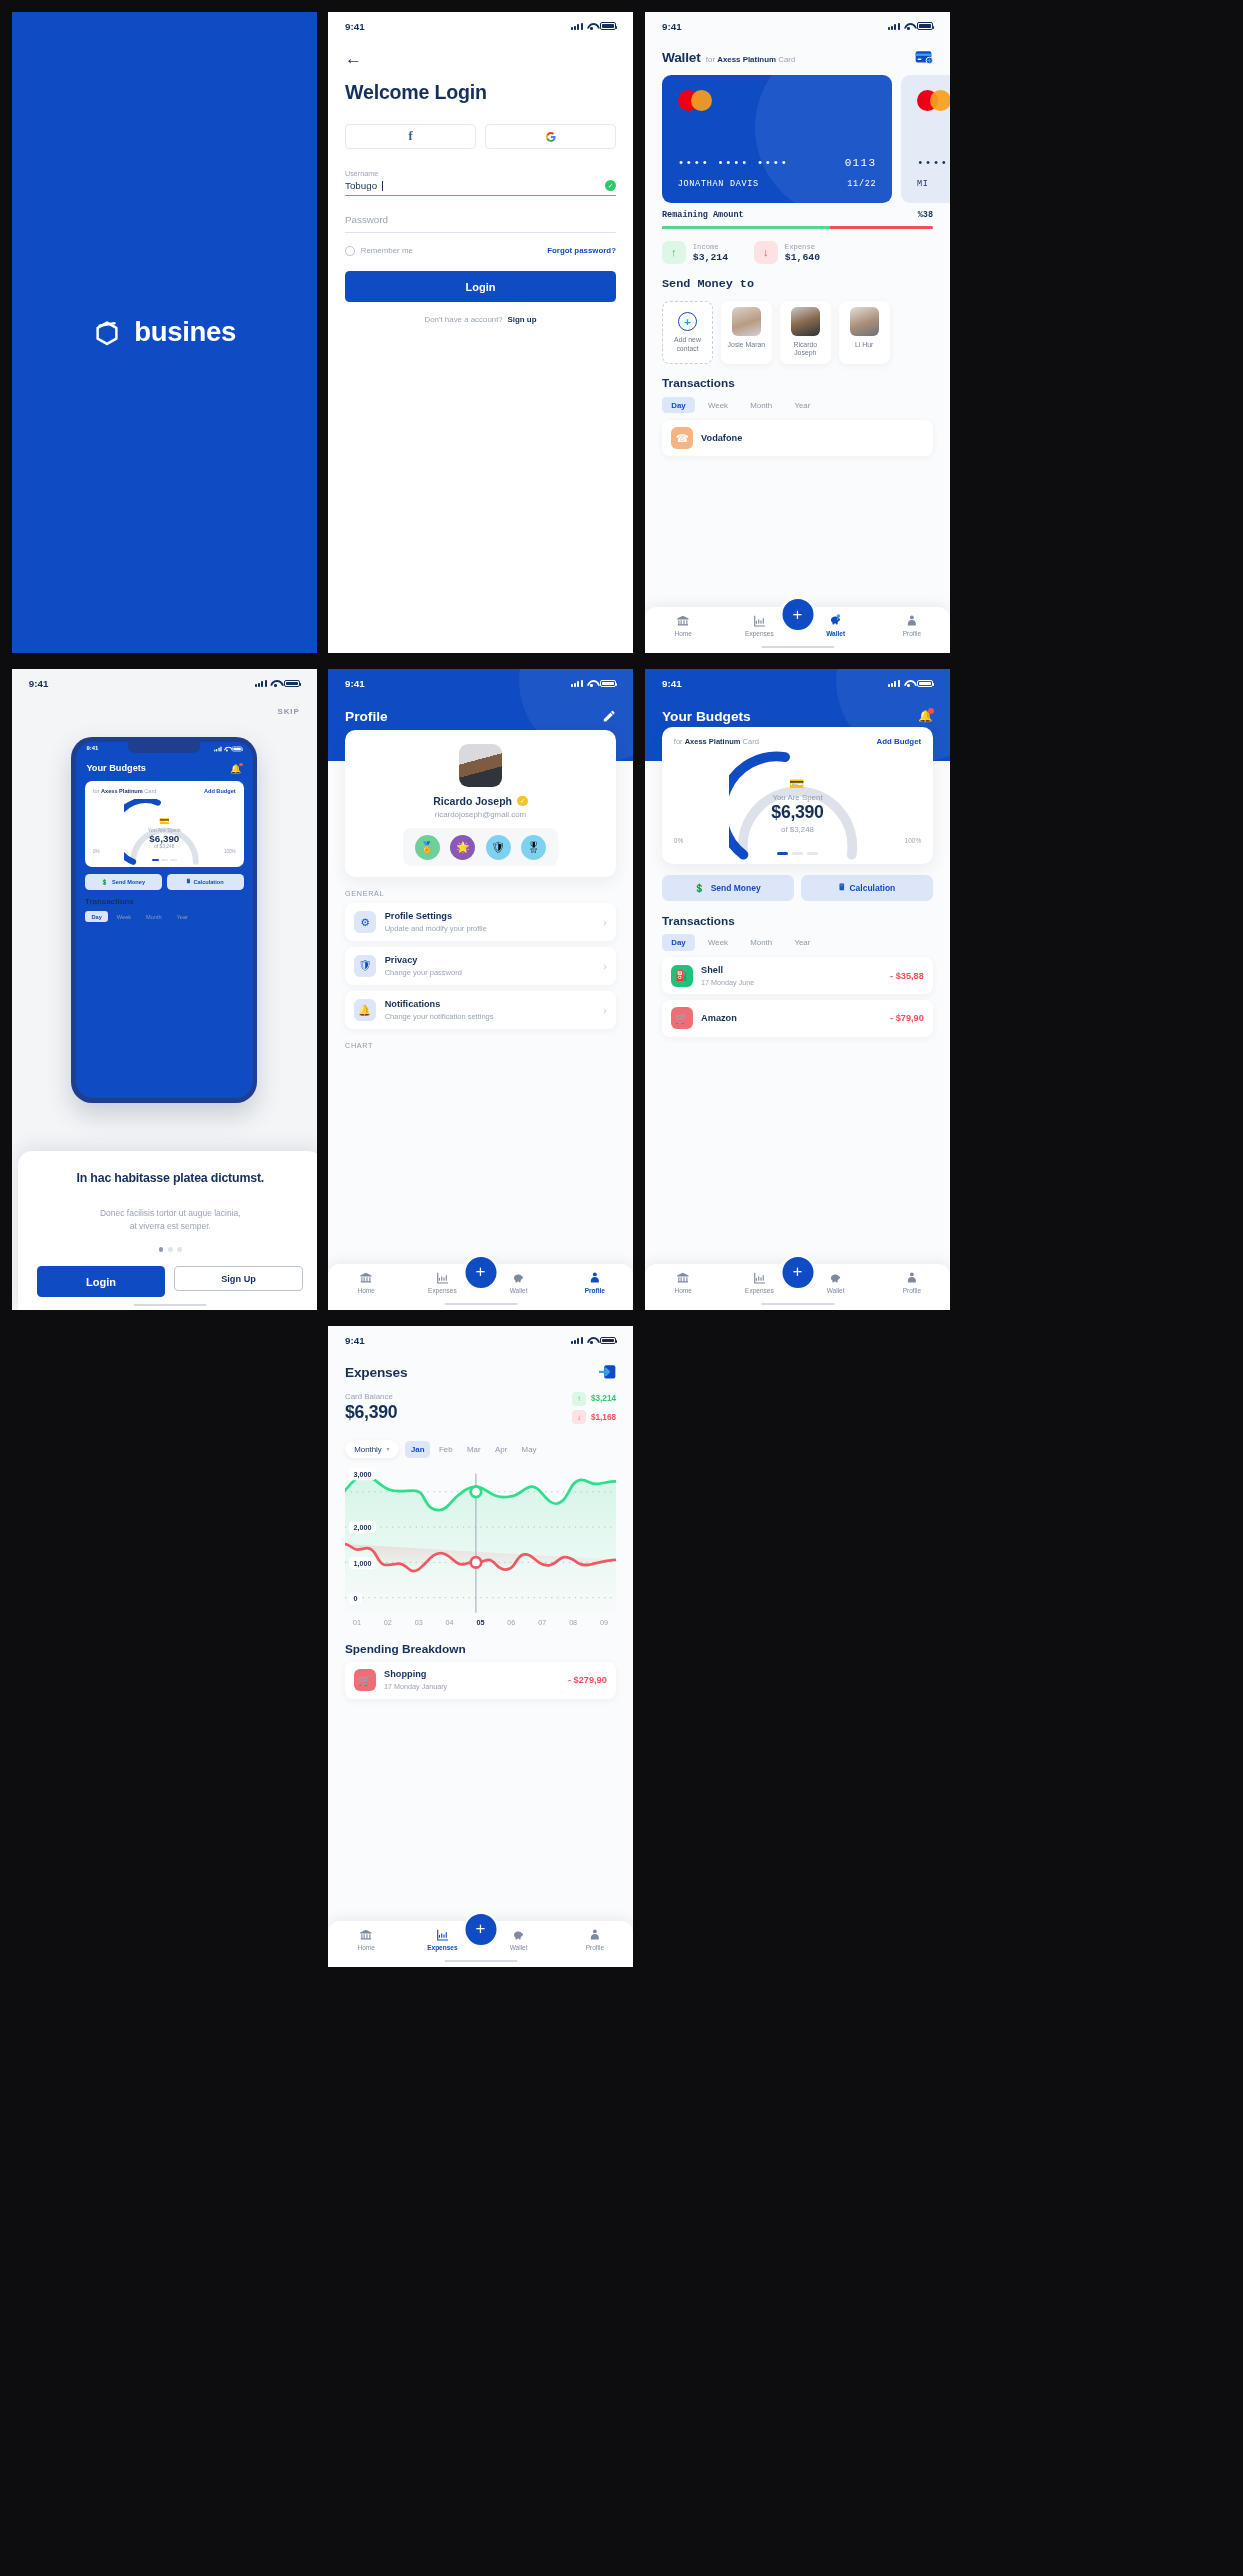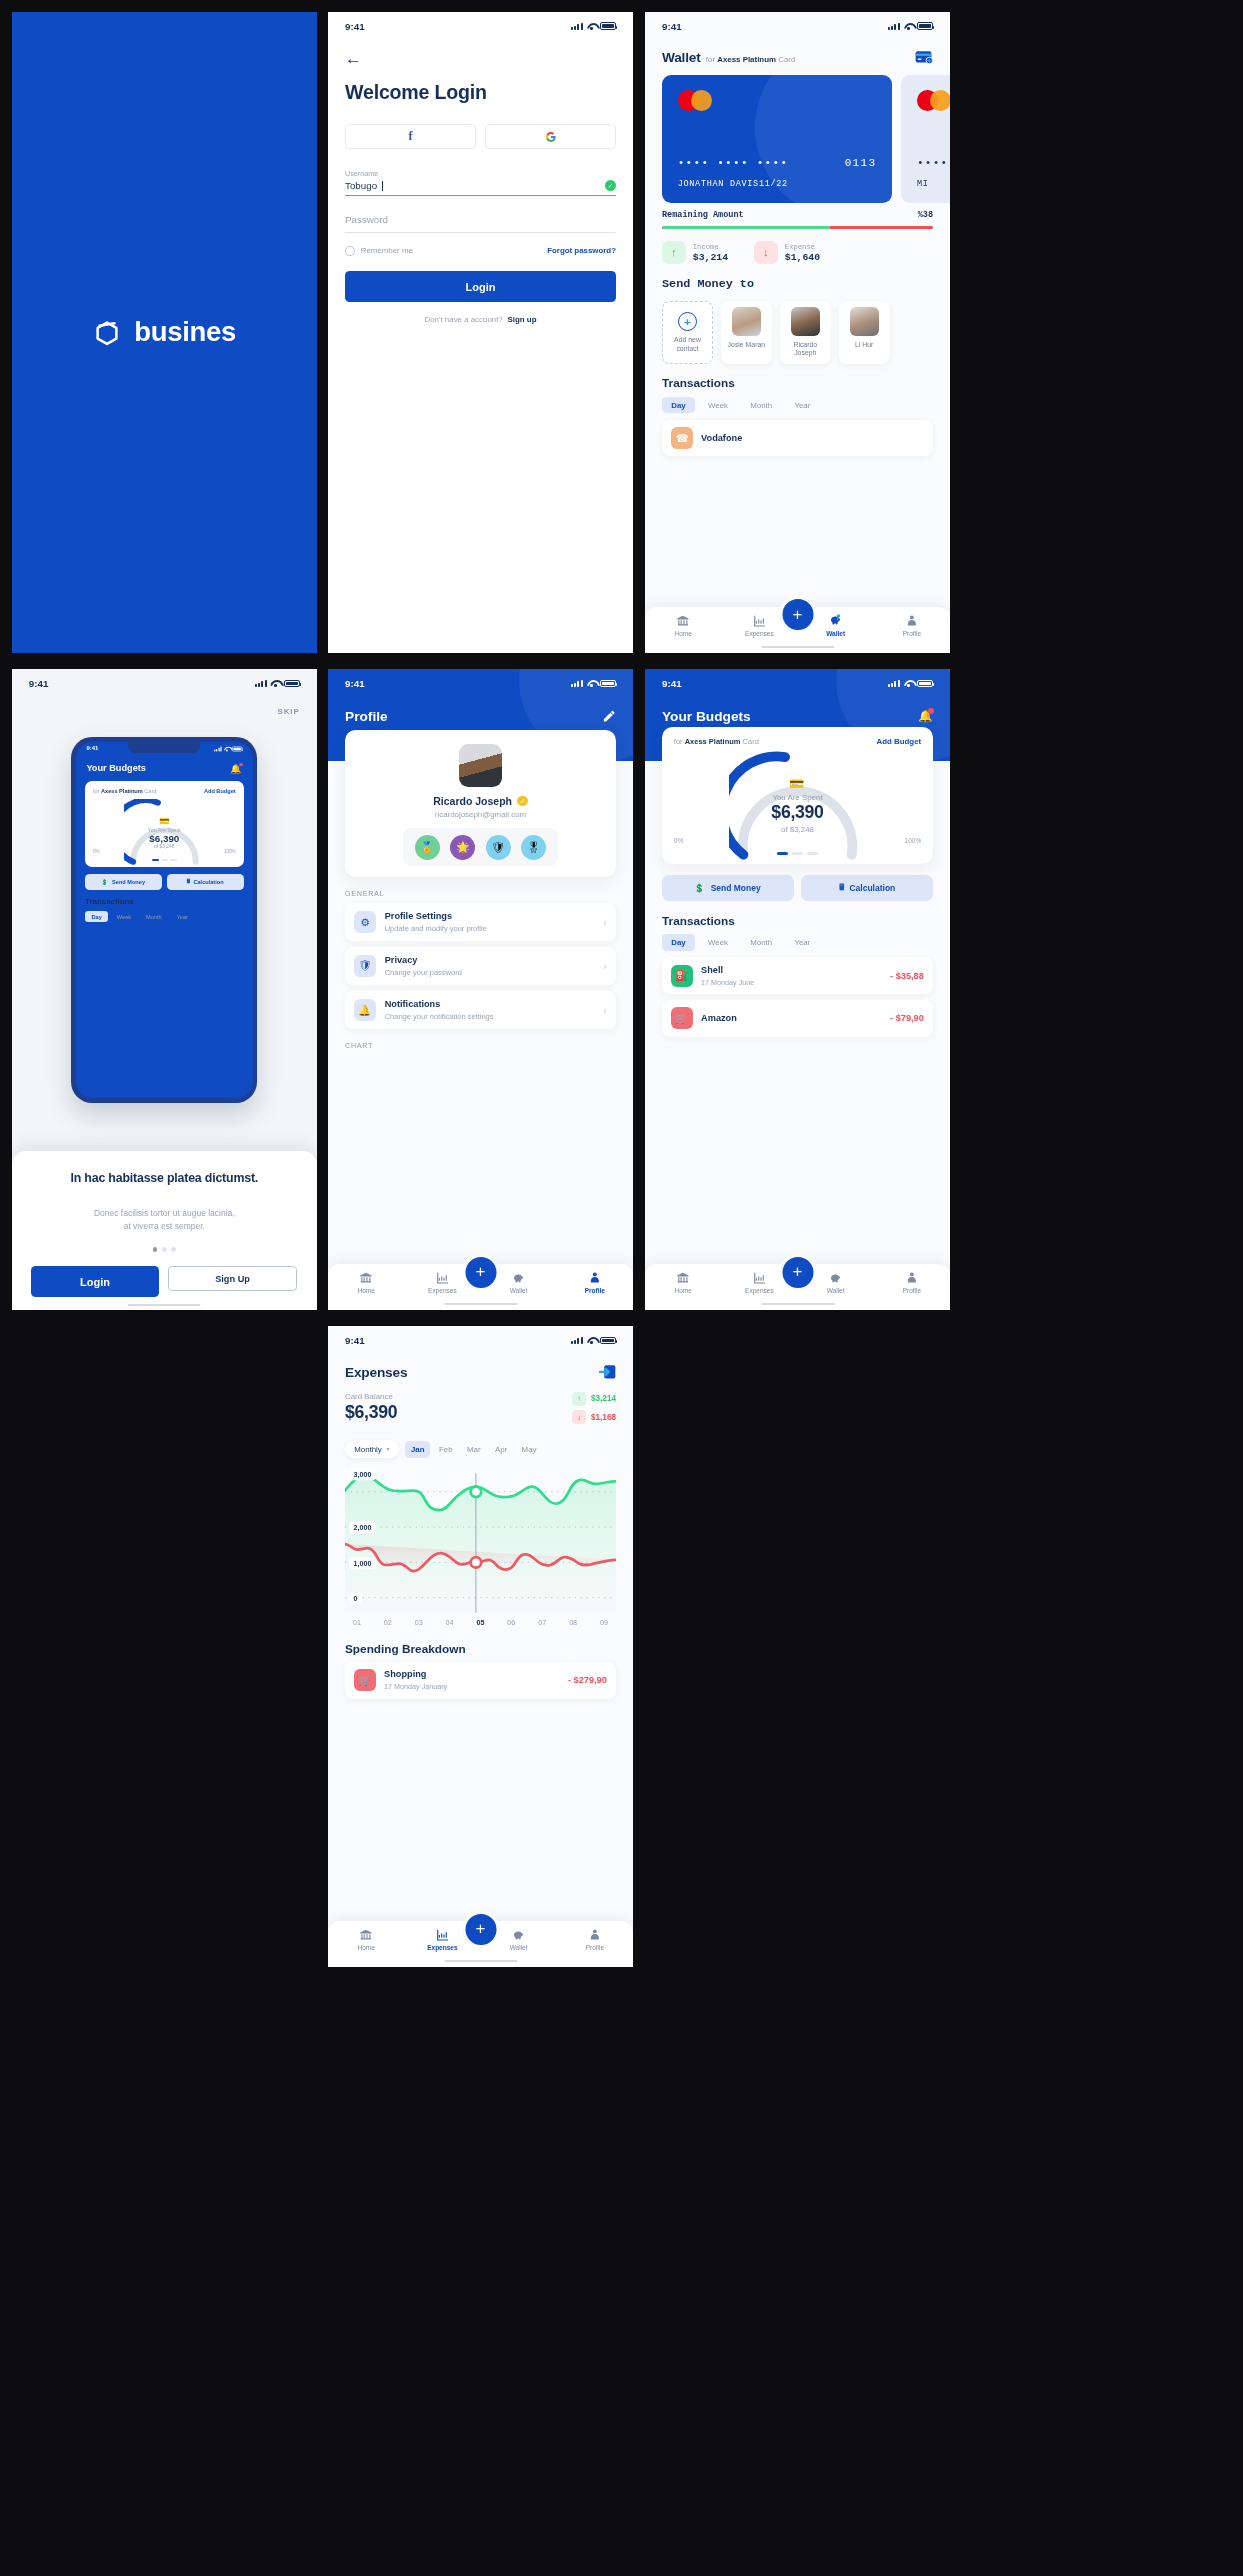--- a/index.html
+++ b/index.html
@@ -115,21 +115,21 @@
     content:""; position:absolute; right:-46px; top:-39px; width:183px; height:183px;
     border-radius:50%; background: rgba(255,255,255,0.07);
   }
   .mc { display:flex; position:relative; z-index:1; }
   .mc i { width:21px; height:21px; border-radius:50%; display:block; }
   .mc i:first-child { background:#eb0016; }
   .mc i:last-child { background:#f79e1b; margin-left:-7.9px; opacity:.92; }
   .card-num { color:#fff; font-family:"Liberation Mono",monospace; font-size:11px;
     letter-spacing:1.3px; display:flex; justify-content:space-between; position:relative; z-index:1; }
   .card-foot { color:#fff; font-family:"Liberation Mono",monospace; font-size:8.5px;
-    display:flex; position:relative; z-index:1; letter-spacing:0.7px; }
+    display:flex; justify-content:space-between; position:relative; z-index:1; letter-spacing:0.7px; }
   .bankcard.alt .card-num, .bankcard.alt .card-foot { color:#16305c; }
   .prog-track { height:3.3px; border-radius:2px; background:#ef4f5a; display:flex; margin-top:5.2px; overflow:hidden;}
   .prog-fill { background:#4ed98c; height:100%; }
   .io-row { display:flex; gap:26px; margin-top:11.8px; }
   .io { display:flex; align-items:center; gap:7.2px; }
   .io-ic { width:23.6px; height:23.6px; border-radius:6.5px; display:flex; align-items:center;
     justify-content:center; font-size:11px; font-weight:bold; }
   .io-ic.up { background:#dcf7e6; color:#2fc96b; }
   .io-ic.dn { background:#fde1e3; color:#ef4f5a; }
   .io-lbl { font-size:7.2px; color:#9aa4b5; }
@@ -183,21 +183,21 @@
   .skip { position:absolute; right:17px; top:38px; font-size:7.9px; letter-spacing:1px; color:#8e99ab; font-weight:bold; }
   .phone-mock {
     position:absolute; left:50%; transform:translateX(-50%); top:68px;
     width: 186px; height: 366px; background:#1e3f8f; border-radius:21px; padding:4.6px;
     box-shadow: 0 11.8px 26px rgba(22,48,92,.2);
   }
   .phone-inner { width:100%; height:100%; border-radius:17px; background:#0f4cc4; overflow:hidden; position:relative; }
   .notch { position:absolute; left:50%; transform:translateX(-50%); top:0; width:72px; height:11.8px;
     background:#1e3f8f; border-radius:0 0 7.2px 7.2px; }
   .sheet {
-    position:absolute; left:0; bottom:0; width:100%; background:#fff;
+    position:absolute; left:6px; bottom:0; width:100%; background:#fff;
     border-radius:14.4px 14.4px 0 0; padding:19.6px 19.6px 13px;
     box-shadow: 0 -5.2px 17px rgba(22,48,92,.09);
   }
   .dots { display:flex; gap:4.6px; justify-content:center; margin:13px 0 14.4px; }
   .dots i { width:4.6px; height:4.6px; border-radius:50%; background:#dfe4ec; display:block; }
   .dots i.on { background:#8e99ab; }
 
   
   .blue-head { background:#0f4cc4; position:relative; overflow:hidden; padding-bottom:37px; }
   .blue-head::after { content:""; position:absolute; right:-50px; top:-71px; width:164px; height:164px;

